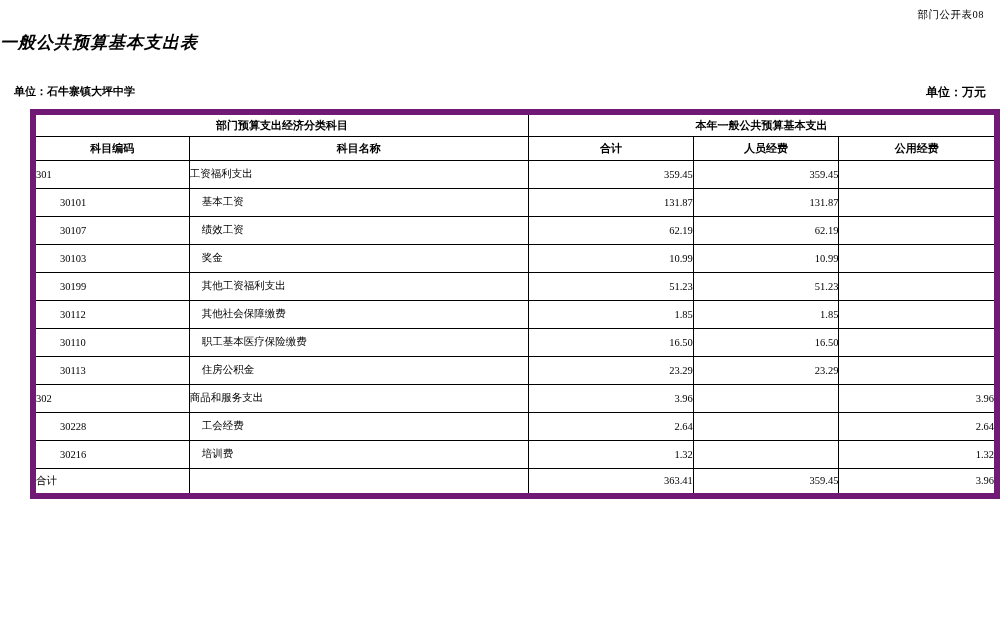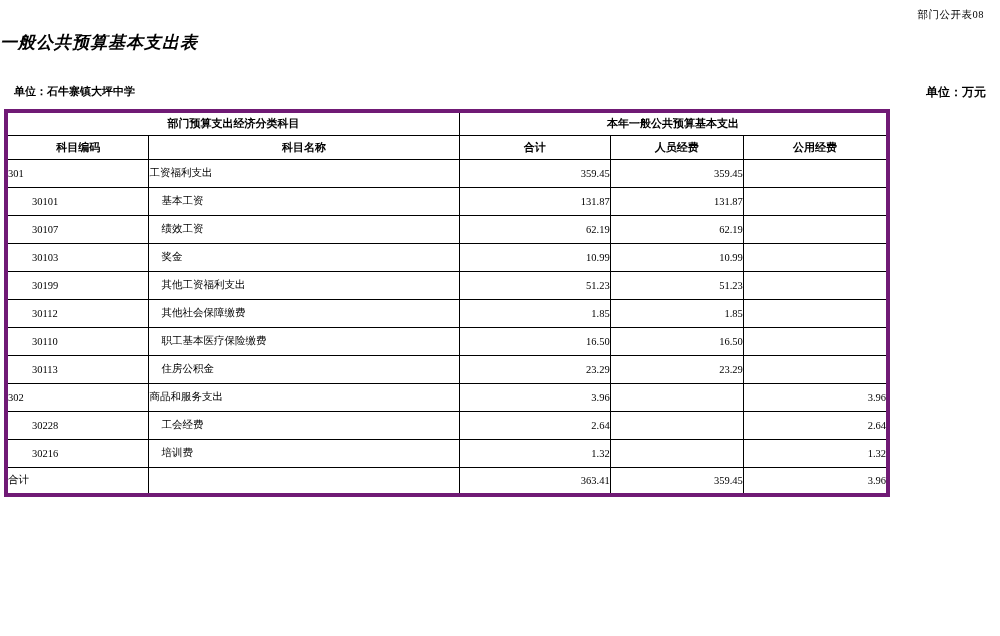--- a/index.html
+++ b/index.html
@@ -37,23 +37,23 @@
     align-items: flex-start;
     padding: 0 14px;
     margin-top: 30px;
     font-size: 11px;
   }
   .meta-left { font-weight: bold; }
   .meta-right { font-weight: bold; font-size: 12px; }
   table.budget {
     border-collapse: collapse;
     table-layout: fixed;
-    width: 886px;
-    margin: 8px 0 0 4px;
-    border: 4px solid #701a75;
+    width: 970px;
+    margin: 8px 0 0 30px;
+    border: 6px solid #701a75;
     font-size: 10.5px;
   }
   table.budget th, table.budget td {
     border: 1px solid #000000;
     padding: 0;
     overflow: hidden;
     white-space: nowrap;
     box-sizing: border-box;
   }
   thead th {

